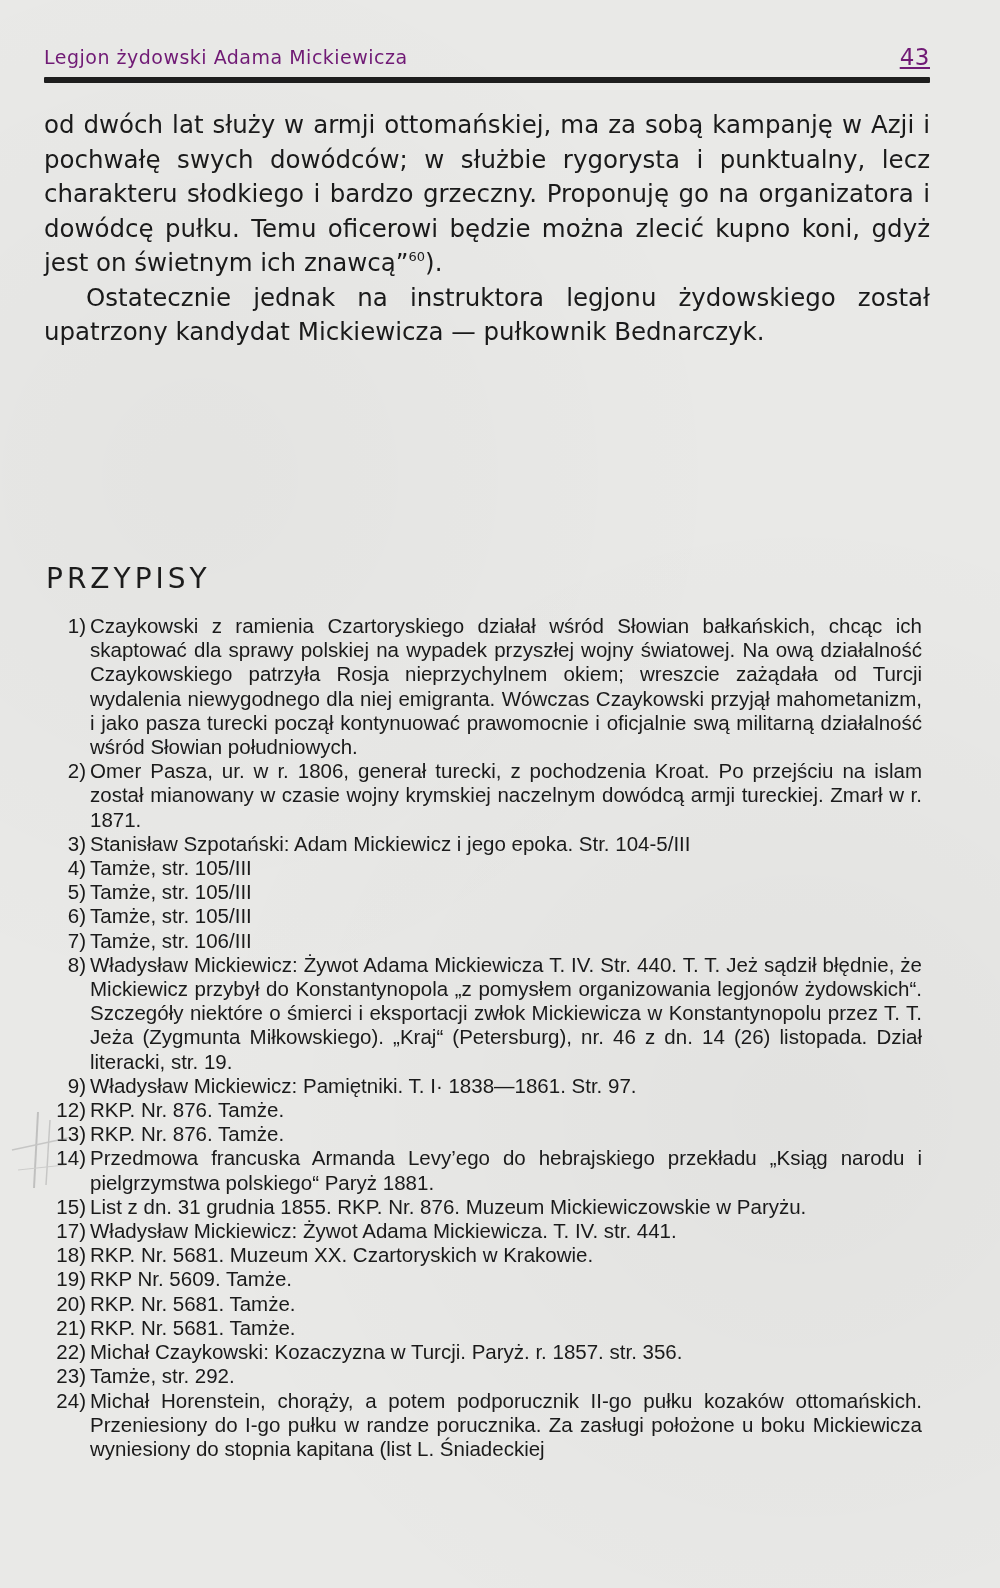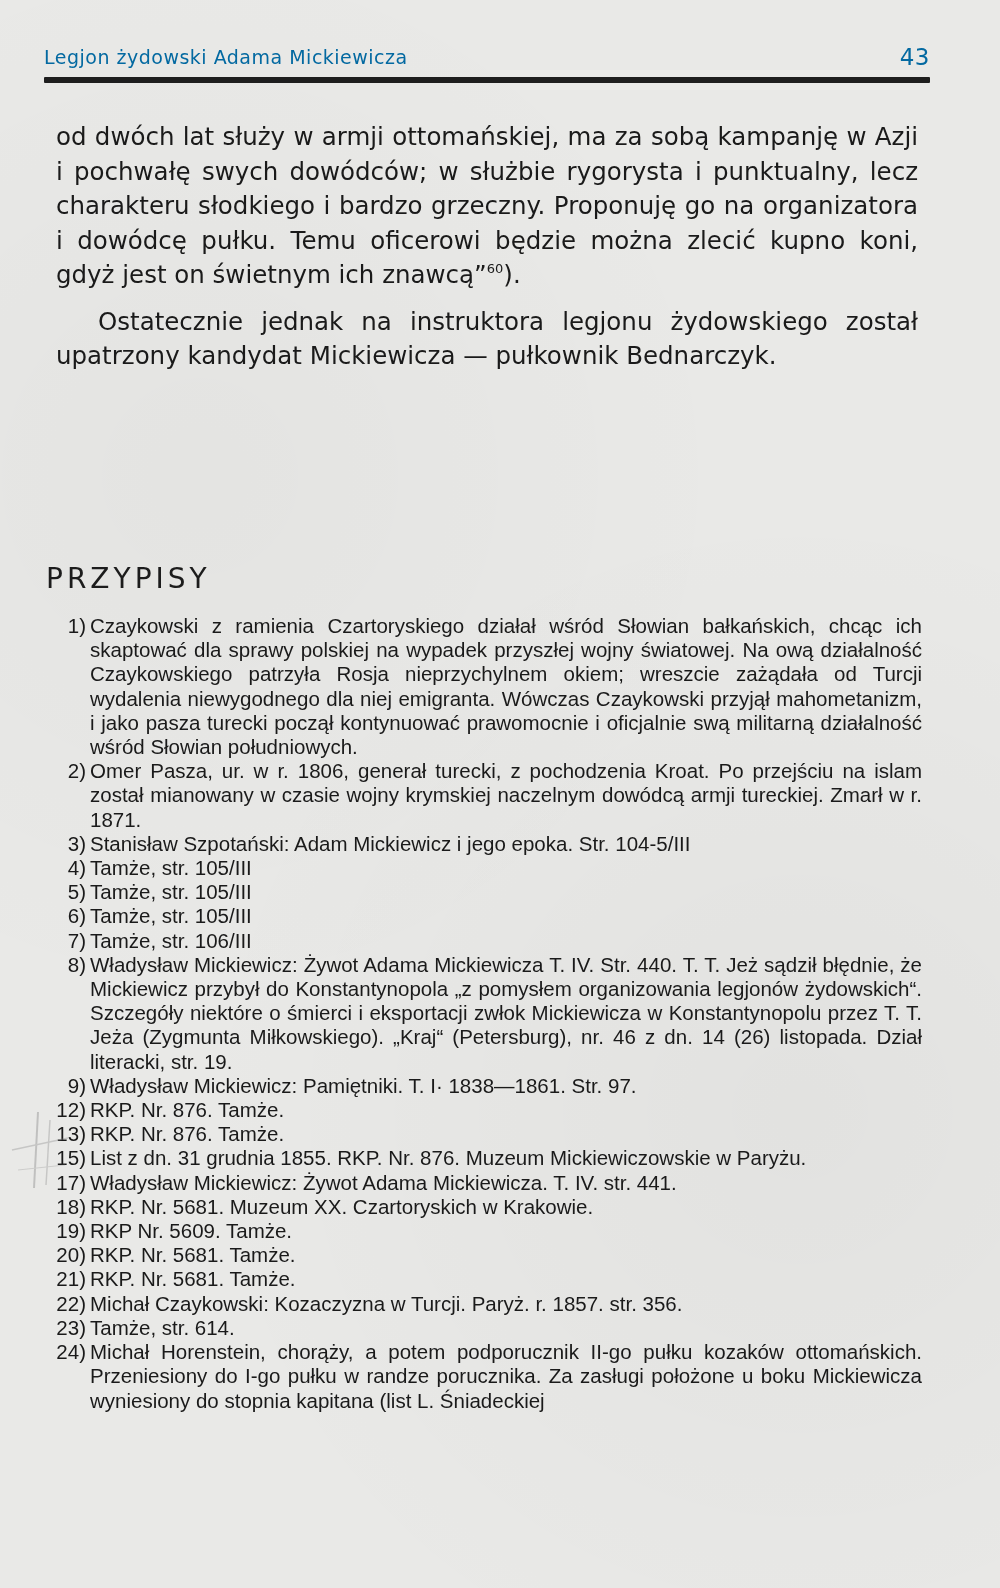--- a/index.html
+++ b/index.html
@@ -12,34 +12,34 @@
         radial-gradient(circle at 80% 70%, rgba(0,0,0,0.03) 0, transparent 45%);
       color: #1a1a1a;
       font-family: "Liberation Sans", "DejaVu Sans", sans-serif;
       position: relative;
       overflow: hidden;
     }
     .page { position: absolute; left: 42px; top: 0; width: 888px; }
     .running-head {
       position: absolute; top: 44px; left: 0; width: 888px; height: 30px;
       font-family: "DejaVu Sans", sans-serif; font-size: 19px; letter-spacing: 0.5px;
-      color: #0369a1;
+      color: #701a75;
     }
     .running-head .title { position: absolute; left: 2px; top: 2px; }
-    .running-head .pageno { position: absolute; right: 0; top: 0; font-size: 23px; }
+    .running-head .pageno { position: absolute; right: 0; top: 0; font-size: 23px; text-decoration: underline; }
     .rule {
       position: absolute; top: 77px; left: 2px; width: 886px; height: 6px;
       background: #1e1e1e; border-radius: 1px;
     }
     .body-text {
       position: absolute; top: 108px; left: 2px; width: 886px;
       font-family: "DejaVu Sans", sans-serif; font-size: 24.5px; line-height: 34.5px;
       text-align: justify; color: #1a1a1a;
     }
-    .body-text p { margin: 12px; }
+    .body-text p { margin: 0; }
     .body-text p.indent { text-indent: 42px; }
     .body-text sup { font-size: 13px; vertical-align: 10px; line-height: 0; }
     .section-title {
       position: absolute; top: 562px; left: 4px;
       font-family: "DejaVu Sans", sans-serif; font-size: 28px; letter-spacing: 4px;
       color: #1c1c1c;
     }
     .notes {
       position: absolute; top: 614px; left: 4px; width: 876px;
       font-family: "Liberation Sans", sans-serif; font-size: 20.5px; line-height: 24.2px;
@@ -110,20 +110,24 @@
       </div>
       <div class="note">
         <span class="num">12)</span>
         <span class="txt">RKP. Nr. 876. Tamże.</span>
       </div>
       <div class="note">
         <span class="num">13)</span>
         <span class="txt">RKP. Nr. 876. Tamże.</span>
       </div>
       <div class="note">
+        <span class="num">14)</span>
+        <span class="txt">Przedmowa francuska Armanda Levy’ego do hebrajskiego przekładu „Ksiąg narodu i pielgrzymstwa polskiego“ Paryż 1881.</span>
+      </div>
+      <div class="note">
         <span class="num">15)</span>
         <span class="txt">List z dn. 31 grudnia 1855. RKP. Nr. 876. Muzeum Mickiewiczowskie w Paryżu.</span>
       </div>
       <div class="note">
         <span class="num">17)</span>
         <span class="txt">Władysław Mickiewicz: Żywot Adama Mickiewicza. T. IV. str. 441.</span>
       </div>
       <div class="note">
         <span class="num">18)</span>
         <span class="txt">RKP. Nr. 5681. Muzeum XX. Czartoryskich w Krakowie.</span>
@@ -139,21 +143,21 @@
       <div class="note">
         <span class="num">21)</span>
         <span class="txt">RKP. Nr. 5681. Tamże.</span>
       </div>
       <div class="note">
         <span class="num">22)</span>
         <span class="txt">Michał Czaykowski: Kozaczyzna w Turcji. Paryż. r. 1857. str. 356.</span>
       </div>
       <div class="note">
         <span class="num">23)</span>
-        <span class="txt">Tamże, str. 614.</span>
+        <span class="txt">Tamże, str. 292.</span>
       </div>
       <div class="note">
         <span class="num">24)</span>
         <span class="txt">Michał Horenstein, chorąży, a potem podporucznik II-go pułku kozaków ottomańskich. Przeniesiony do I-go pułku w randze porucznika. Za zasługi położone u boku Mickiewicza wyniesiony do stopnia kapitana (list L. Śniadeckiej</span>
       </div>
     </div>
 </div>
 
 <svg class="pencil-mark" viewBox="0 0 60 80">
   <line x1="28" y1="2" x2="24" y2="78" stroke="#777" stroke-width="2"></line>

